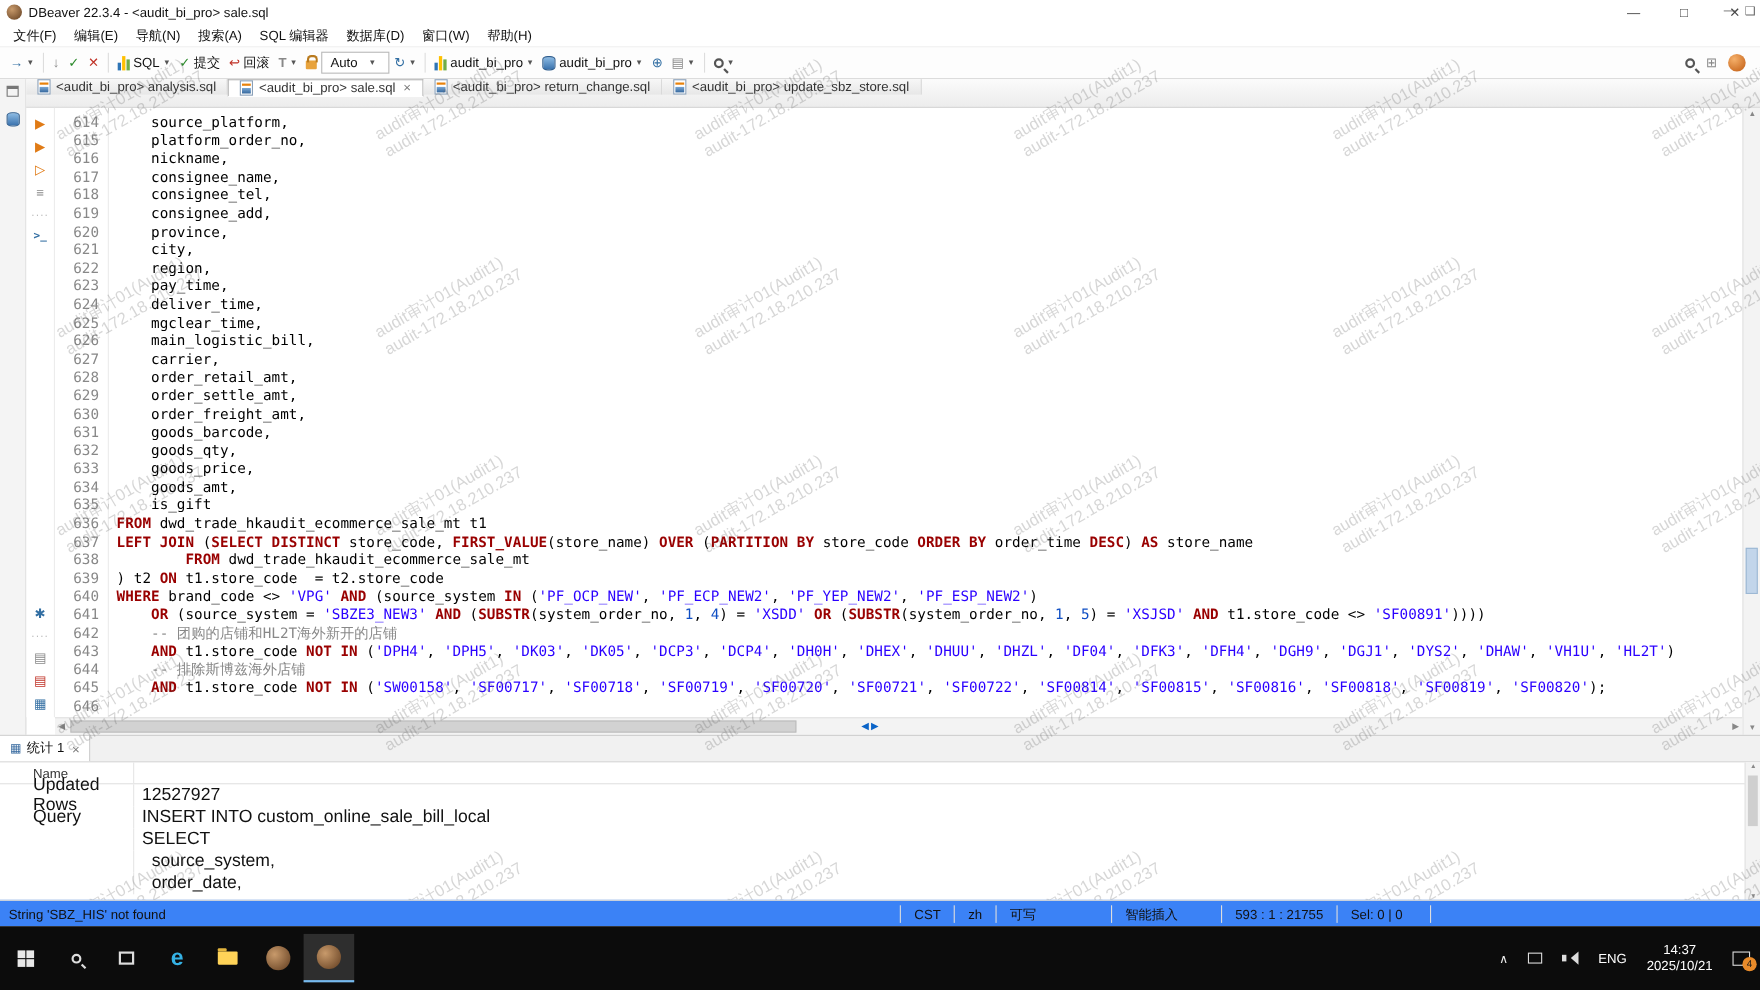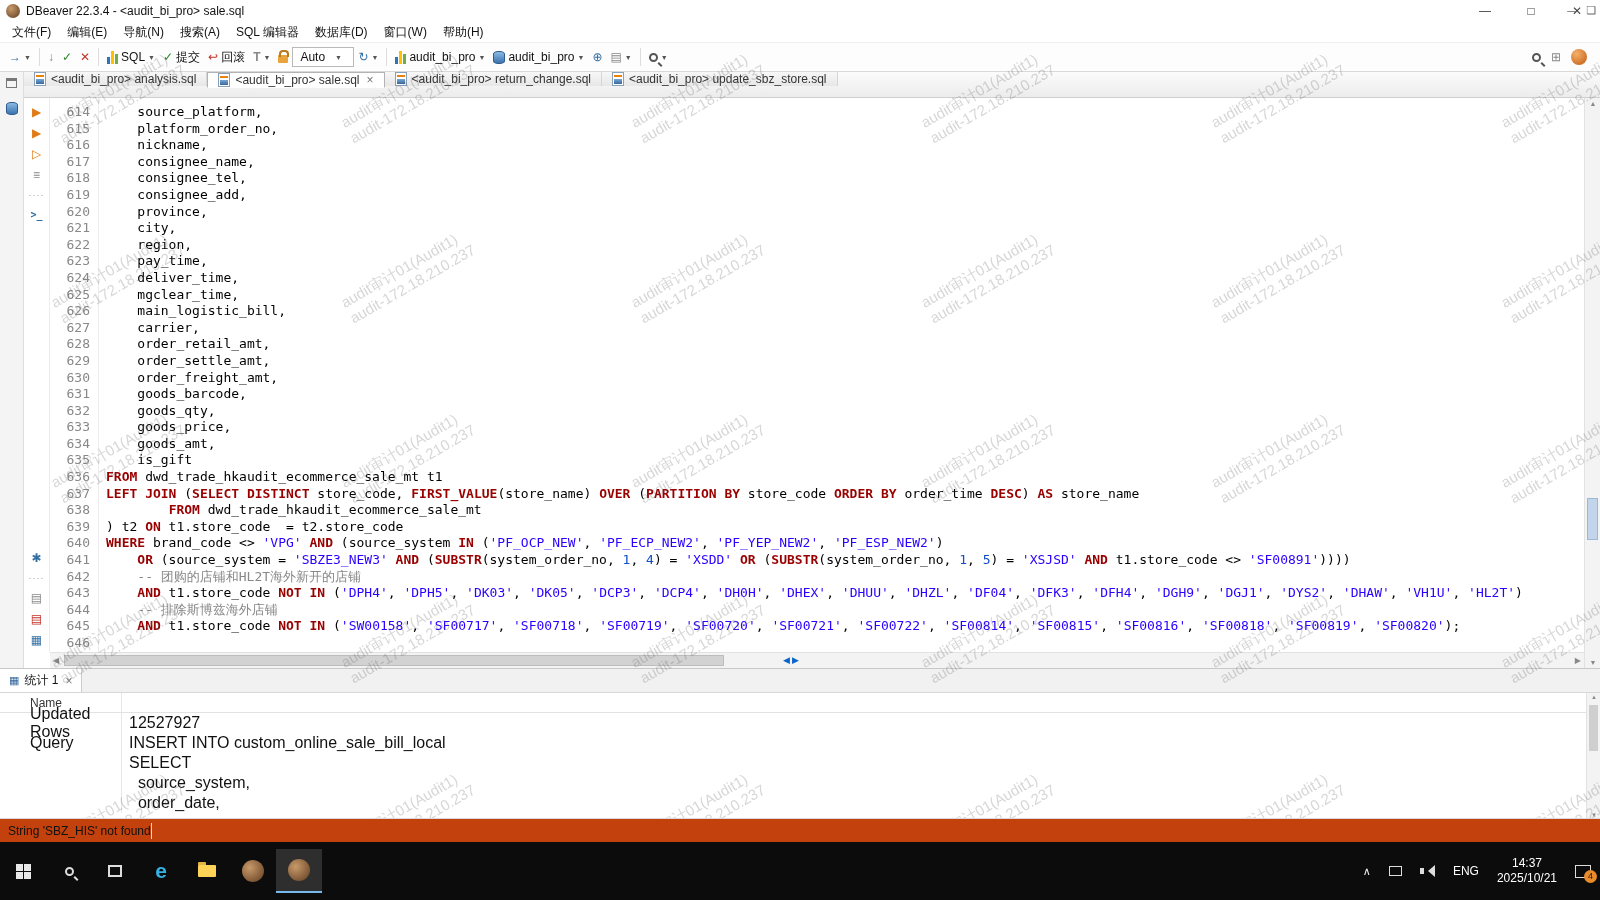--- a/index.html
+++ b/index.html
@@ -115,21 +115,21 @@
   .thead { height:20px; display:flex; font-size:12px; color:#333; border-bottom:1px solid #e2e2e2; }
   .c-name { width:122px; padding-left:30px; border-right:1px solid #e6e6e6; display:flex; align-items:center; }
   .c-val { flex:1; padding-left:7px; display:flex; align-items:center; white-space:pre; }
   .srow { height:20px; display:flex; font-size:16px; }
   .pscroll { position:absolute; right:0; top:24px; width:14px; height:126px; background:#f3f3f3;
              border-left:1px solid #e2e2e2; }
   .pthumb { position:absolute; left:2px; right:2px; top:12px; height:46px; background:#cfcfcf; }
   .pscroll .arr { position:absolute; left:0; width:14px; text-align:center; font-size:6px; color:#888; }
 
   
-  .statusbar { position:absolute; left:0; top:818px; width:1600px; height:24px; background:#c2410c;
+  .statusbar { position:absolute; left:0; top:818px; width:1600px; height:24px; background:#3b82f6;
                border-top:1px solid #d9d9d9; display:flex; align-items:center; font-size:12px; }
   .status-msg { padding-left:8px; }
   .status-right { margin-left:auto; display:flex; align-items:center; height:100%; }
   .seg { padding:0 12px; height:16px; line-height:16px; border-left:1px solid #ddd; white-space:nowrap; }
   .seg:nth-of-type(1){ min-width:20px; } .seg:nth-of-type(2){ min-width:12px; }
   .seg:nth-of-type(3){ min-width:105px; } .seg:nth-of-type(4){ min-width:100px; }
   .seg:nth-of-type(5){ min-width:90px; } .seg:nth-of-type(6){ min-width:85px; }
   .seg-end { width:300px; height:16px; border-left:1px solid #ddd; }
 
   
@@ -401,20 +401,28 @@
     </div>
   <div class="pscroll">
     <span class="arr" style="top:1px;">▲</span>
     <div class="pthumb"></div>
     <span class="arr" style="bottom:1px;">▼</span>
   </div>
 </div>
 
 <div class="statusbar">
   <span class="status-msg">String 'SBZ_HIS' not found</span>
+  <div class="status-right">
+      <div class="seg">CST</div>
+      <div class="seg">zh</div>
+      <div class="seg">可写</div>
+      <div class="seg">智能插入</div>
+      <div class="seg">593 : 1 : 21755</div>
+      <div class="seg">Sel: 0 | 0</div>
+    </div>
   <div class="seg-end"></div>
 </div>
 
 <div class="taskbar">
   <div class="tk-item">
     <span class="winlogo">
         <i></i>
         <i></i>
         <i></i>
         <i></i>

